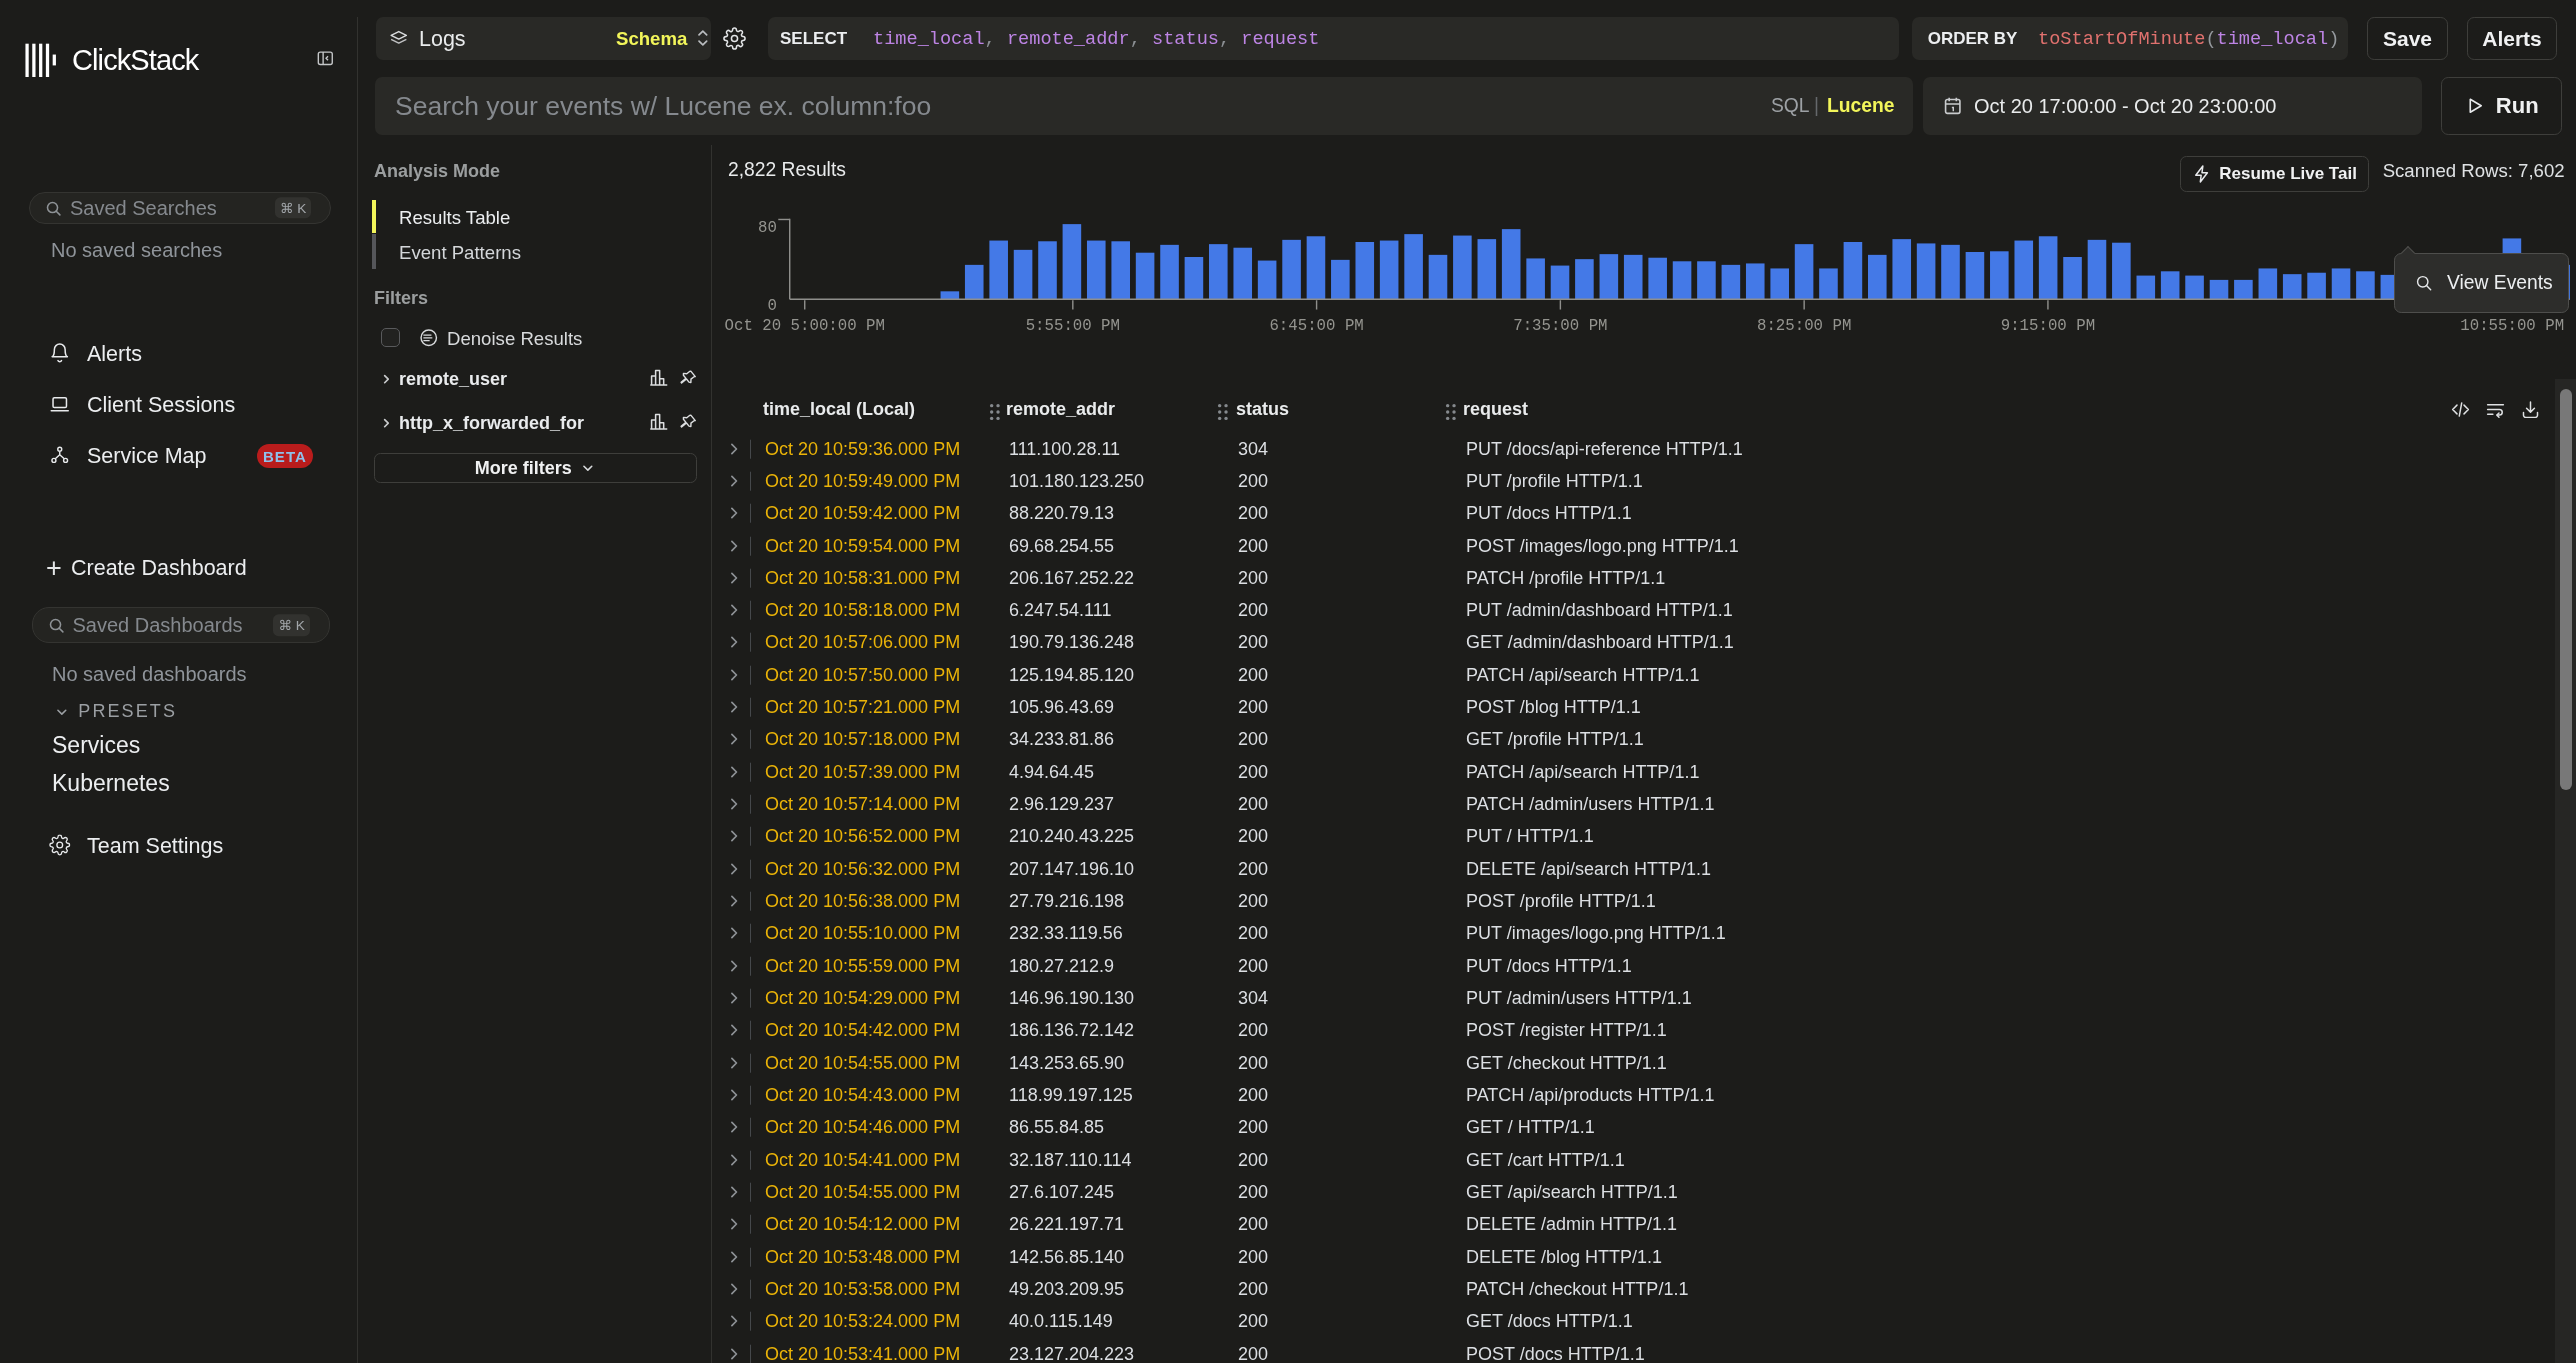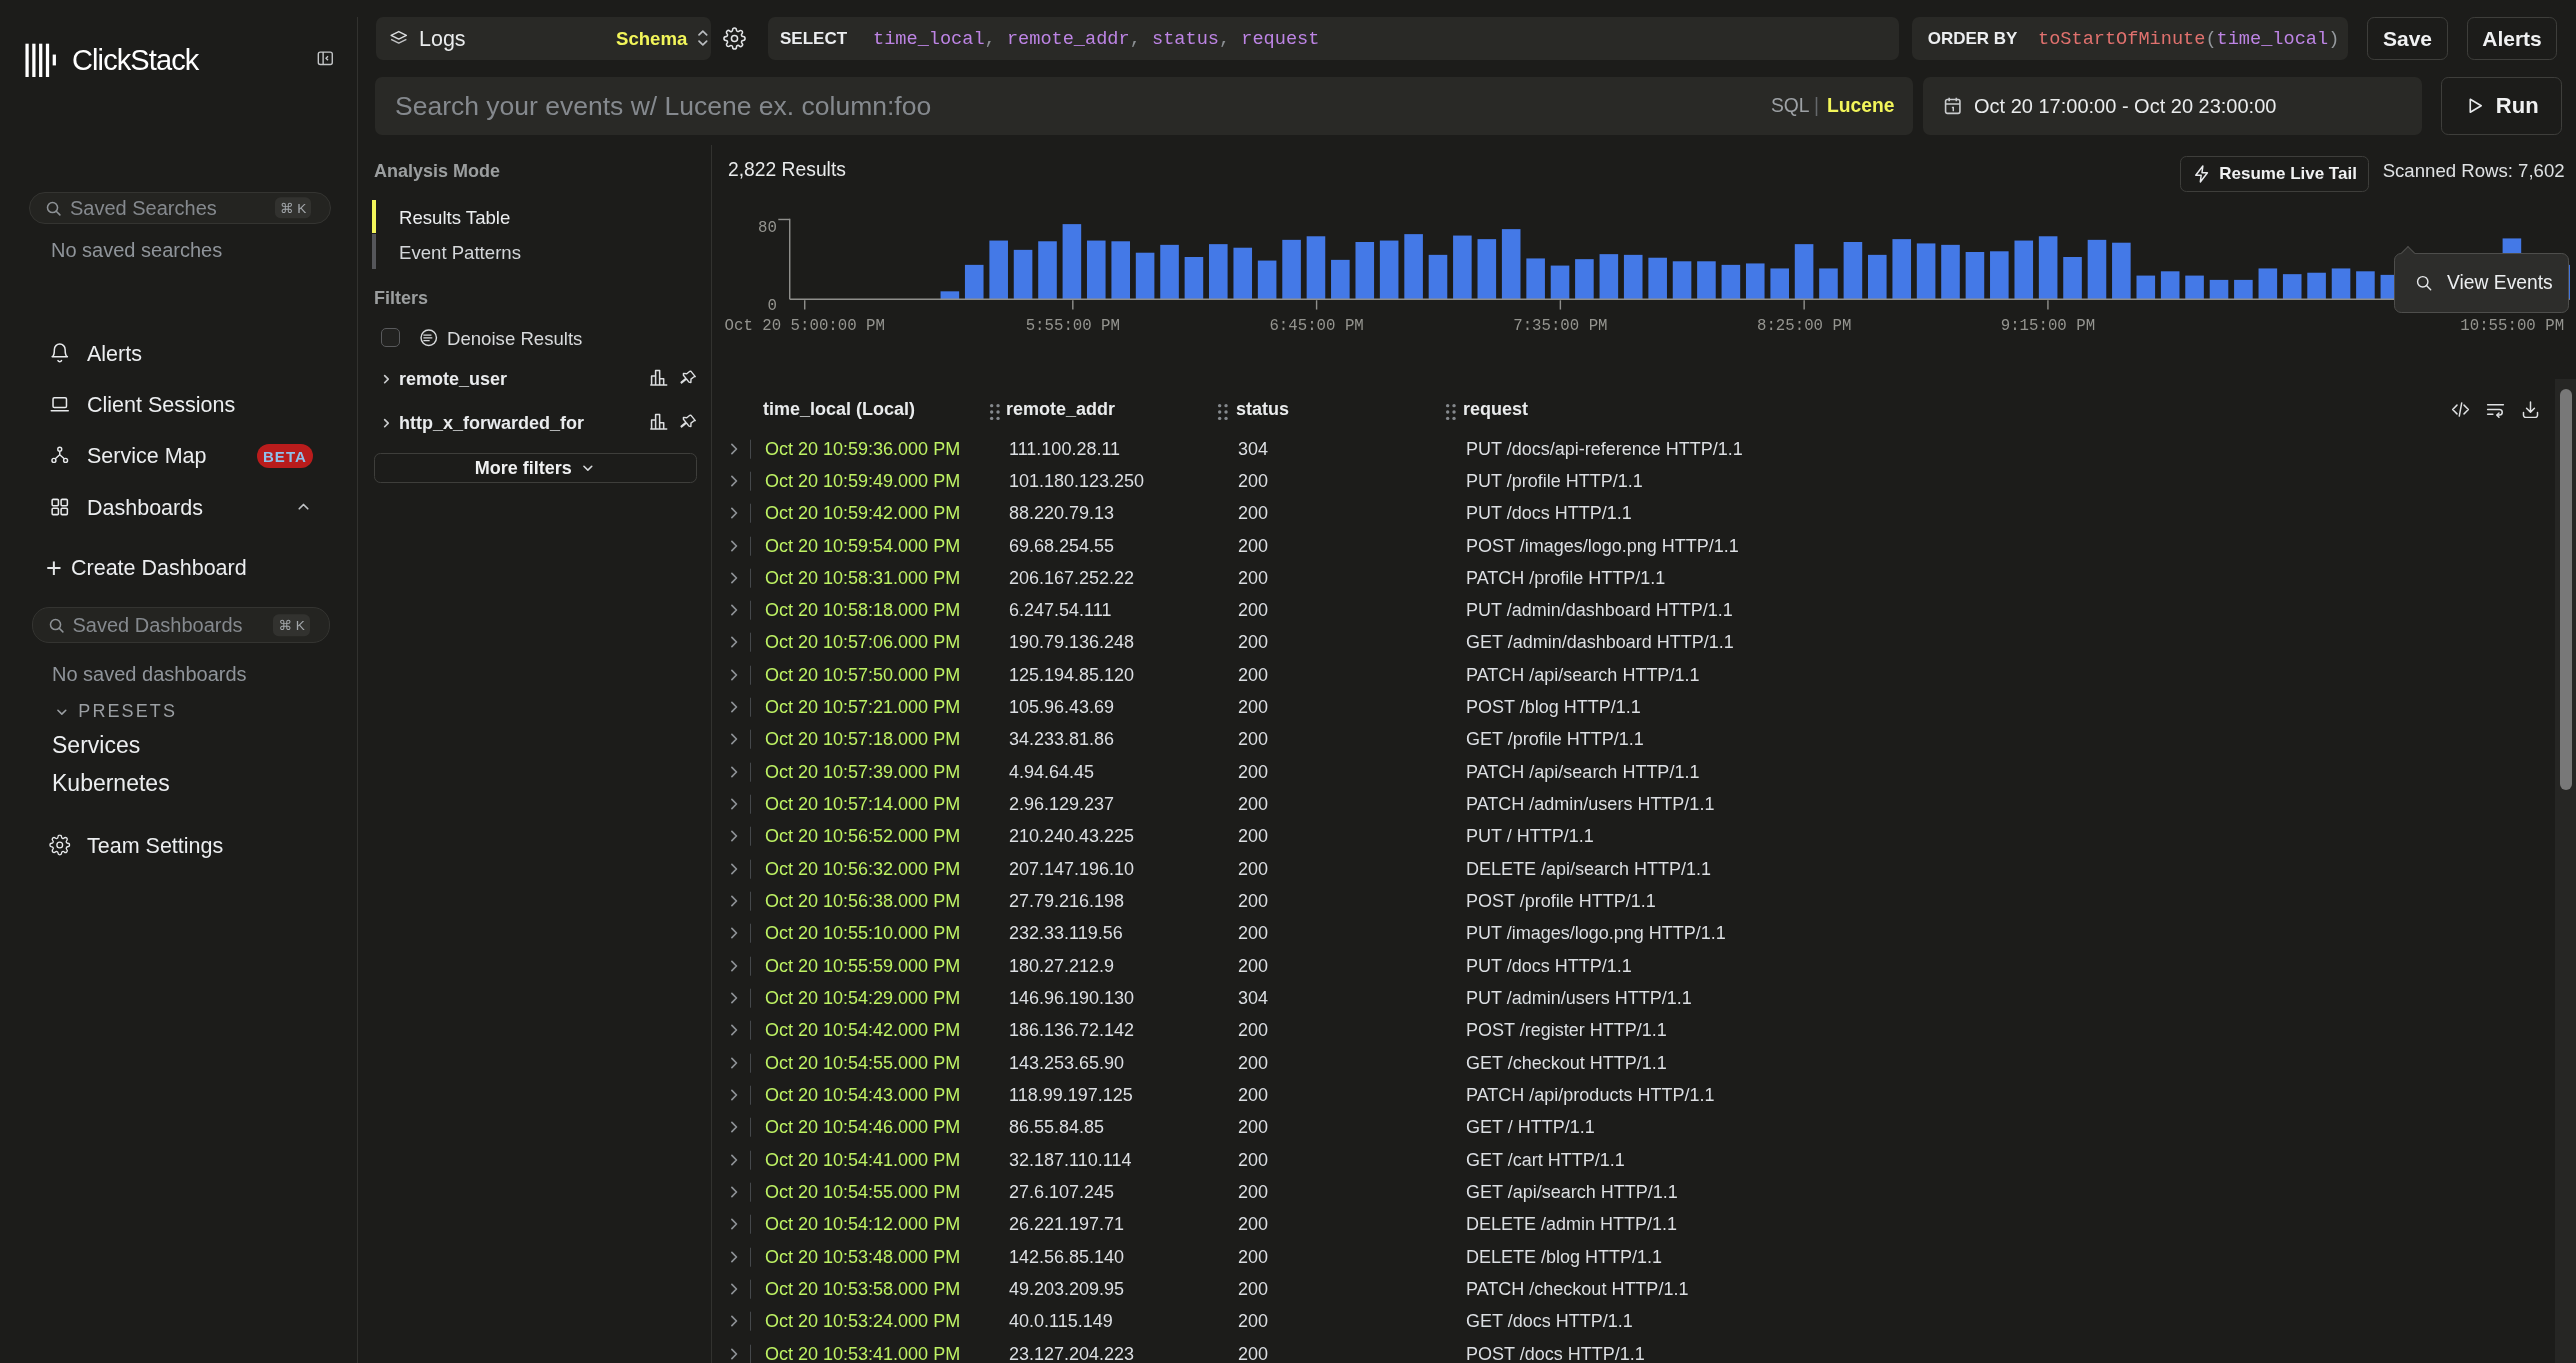--- a/index.html
+++ b/index.html
@@ -34,21 +34,21 @@
 .ph1 { font-size:18px; font-weight:700; color:#9b9e9f; }
 
 
 .hcell { position:absolute; font-size:18px; font-weight:700; color:#e9ebec; top:399px; }
 .row { position:absolute; left:713px; width:1842px; height:32px; }
 .chev { position:absolute; left:726px; top:50%; transform:translateY(-50%); width:15.7px; height:15.7px; }
 .chev path { stroke:#8d9195; }
 .row .chev { left:13px; }
 .rsep { position:absolute; left:37px; top:50%; transform:translateY(-50%); width:1.4px; height:18.6px; background:#45484b; }
 .c { position:absolute; top:50%; transform:translateY(-50%); font-size:18px; white-space:nowrap; }
-.t  { left:52px;  color:#bef264; }
+.t  { left:52px;  color:#eab308; }
 .v1 { left:296px; color:#dcdfe3; }
 .v2 { left:525px; color:#dcdfe3; }
 .v3 { left:753px; color:#dcdfe3; }
 
 
 #sbtrack { position:absolute; left:2555px; top:379px; width:21.5px; height:985px; background:#262624; }
 #sbthumb { position:absolute; left:2560px; top:389px; width:12px; height:401px; background:#787878; border-radius:6.4px; }
 
 
 #tooltip { position:absolute; left:2394px; top:253px; width:175px; height:60px; background:#2d2d2b;
@@ -100,32 +100,20 @@
     </div>
   <div class="navitem" style="top:413px">
       <span class="icon"><svg width="21.5" height="21.5" viewBox="0 0 24 24" fill="none" stroke="#e8eaec" stroke-width="1.6">
 <circle cx="12" cy="5.5" r="2.2"></circle>
           <circle cx="5.5" cy="18" r="2.2"></circle>
           <circle cx="18.5" cy="18" r="2.2"></circle>
 <path d="M12 7.7v4M12 11.7l-5 4.5M12 11.7l5 4.5"></path>
         </svg></span>
       <span class="txt">Service Map</span>
       <span class="beta">BETA</span>
-    </div>
-  <div class="navitem" style="top:465px">
-      <span class="icon"><svg width="21.5" height="21.5" viewBox="0 0 24 24" fill="none" stroke="#e8eaec" stroke-width="1.7">
-<rect x="3.5" y="3.5" width="7" height="7" rx="1.2"></rect>
-          <rect x="13.5" y="3.5" width="7" height="7" rx="1.2"></rect>
-<rect x="3.5" y="13.5" width="7" height="7" rx="1.2"></rect>
-          <rect x="13.5" y="13.5" width="7" height="7" rx="1.2"></rect>
-        </svg></span>
-      <span class="txt">Dashboards</span>
-    <span style="position:absolute;left:295px;top:50%;transform:translateY(-50%)"><svg width="17" height="17" viewBox="0 0 24 24" fill="none" stroke="#bfc2c5" stroke-width="2.4" stroke-linecap="round" stroke-linejoin="round">
-          <path d="M6 14.5l6-6 6 6"></path>
-        </svg></span>
     </div>
 
   <div class="navitem" style="top:525px">
       <span class="txt" style="left:71px;font-size:21.5px">Create Dashboard</span>
     <span style="position:absolute;left:46px;top:50%;transform:translateY(-50%);font-size:27px;font-weight:300;color:#e3e5e7">+</span>
     </div>
 
   <div class="pill" style="left:31.5px;top:590px;width:298px;height:36px">
     <span style="position:absolute;left:14.3px;top:7.9px"><svg width="18.6" height="18.6" viewBox="0 0 24 24" fill="none" stroke="#8e9296" stroke-width="2">
 <circle cx="11" cy="11" r="6.5"></circle>

